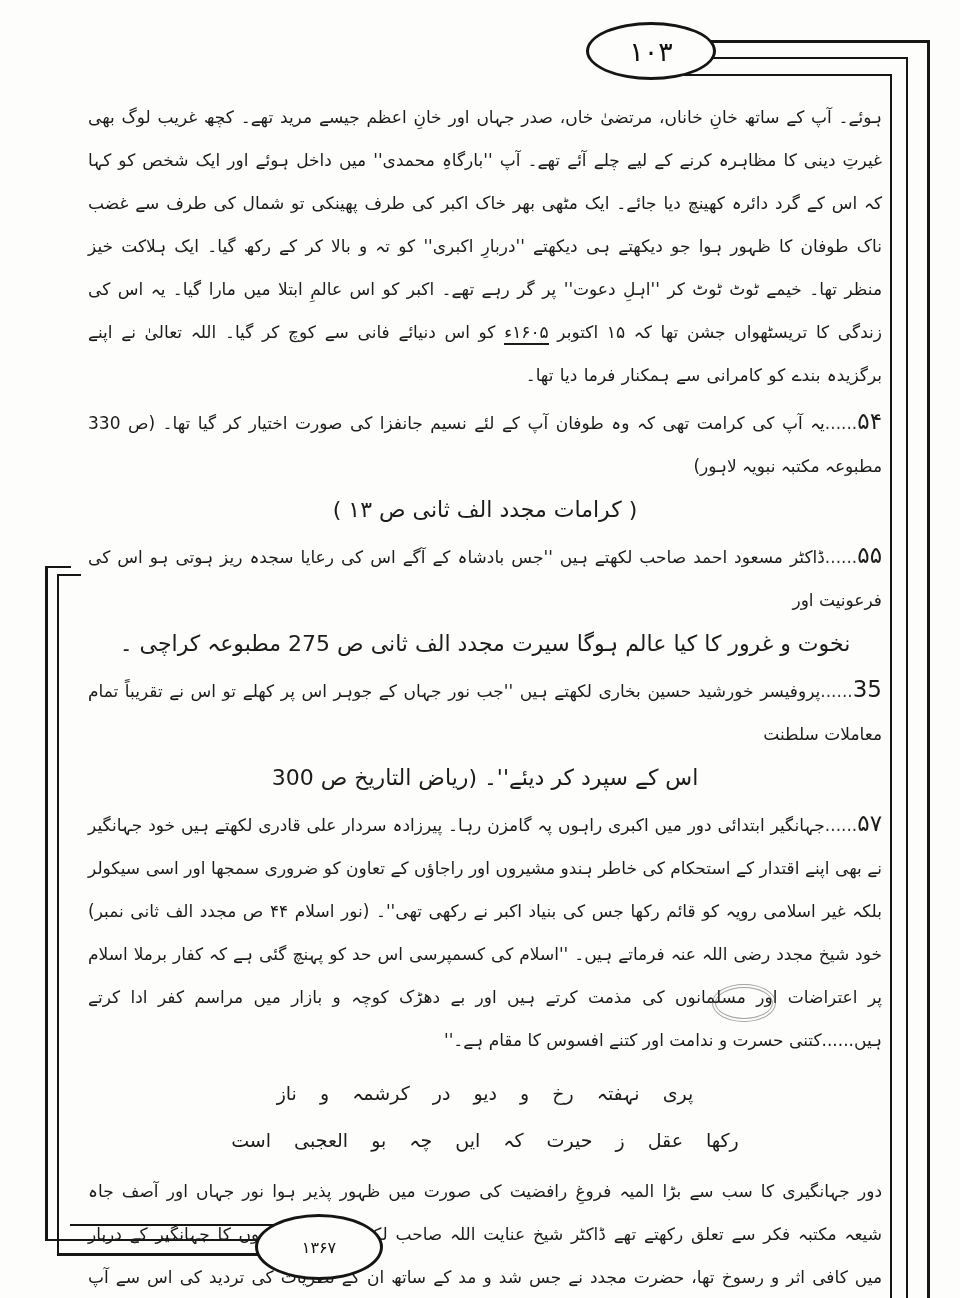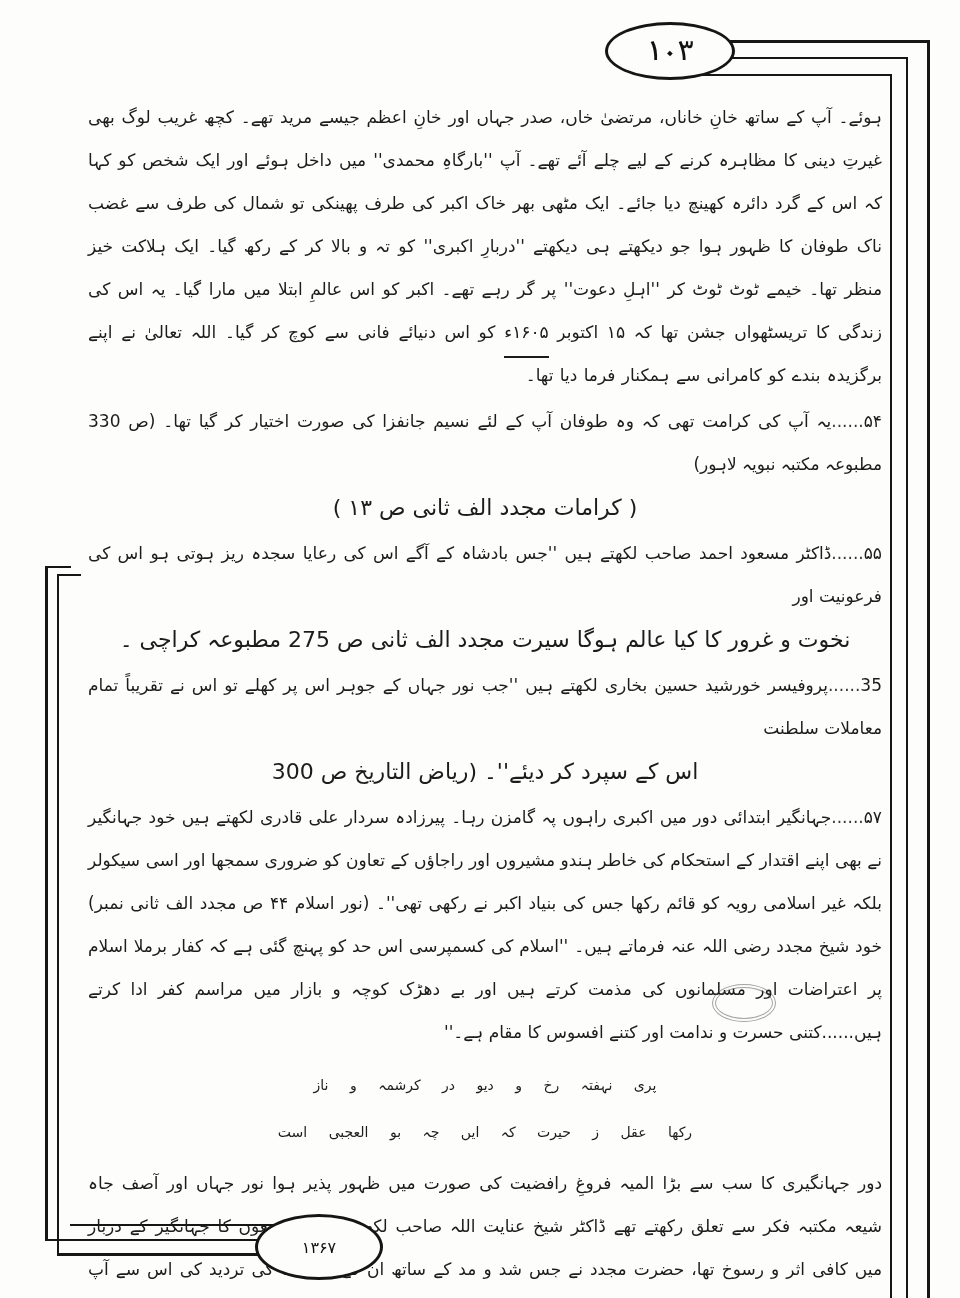--- a/index.html
+++ b/index.html
@@ -17,28 +17,28 @@
     z-index:3;
   }
   .oval .num{font-size:27px;letter-spacing:3px;color:#111;direction:rtl;}
   .oval.bottom .num{font-size:16px;letter-spacing:2px;}
   
   .content{
     position:absolute;top:96px;right:78px;left:88px;
     direction:rtl;text-align:justify;z-index:2;
   }
   .para{margin:0;font-size:17px;line-height:43px;word-spacing:1px;}
-  .underline{border-bottom:2px solid #1c1c1c;padding-bottom:14px;}
+  .underline{border-bottom:2px solid #1c1c1c;padding-bottom:1px;}
   .footnote{margin-top:3px;}
   .fn-body{margin:0;font-size:17px;line-height:43px;}
-  .fn-num{font-size:17px;}
+  .fn-num{font-size:23px;}
   .fn-leader{letter-spacing:1px;opacity:.9;}
   .fn-center{margin:0;text-align:center;font-size:22px;line-height:43px;}
   .couplet{margin:8px 0 6px 0;text-align:center;}
-  .verse{margin:0;font-size:14px;line-height:47px;word-spacing:17px;white-space:nowrap;}
+  .verse{margin:0;font-size:19px;line-height:47px;word-spacing:17px;white-space:nowrap;}
   
   .smudge{
     position:absolute;left:712px;top:984px;width:56px;height:30px;
     border:4px double #4a4a4a;border-radius:50%;opacity:.5;z-index:4;
     pointer-events:none;
   }
 </style>
 </head>
 <body>
 
@@ -52,21 +52,21 @@
   <div class="bl" style="top:74px;left:890px;width:2px;height:1224px;"></div>
 
   <div class="bl" style="top:566px;left:45px;width:26px;height:2px;"></div>
   <div class="bl" style="top:574px;left:57px;width:24px;height:2px;"></div>
   <div class="bl" style="top:566px;left:45px;width:3px;height:675px;"></div>
   <div class="bl" style="top:574px;left:57px;width:2px;height:681px;"></div>
   <div class="bl" style="top:1224px;left:70px;width:240px;height:2px;"></div>
   <div class="bl" style="top:1239px;left:45px;width:262px;height:2px;"></div>
   <div class="bl" style="top:1253px;left:57px;width:252px;height:3px;"></div>
 
-  <div class="oval" style="left:605px;top:22px;width:124px;height:52px;font-family:Liberation Serif, serif;">
+  <div class="oval" style="left:586px;top:22px;width:124px;height:52px;">
     <span class="num">۱۰۳</span>
   </div>
   <div class="oval bottom" style="left:255px;top:1214px;width:122px;height:60px;">
     <span class="num">۱۳۶۷</span>
   </div>
 
   <div class="content">
 
     <p class="para"><span>ہوئے۔ آپ کے ساتھ خانِ خاناں، مرتضیٰ خاں، صدر جہاں اور خانِ اعظم جیسے مرید تھے۔ کچھ غریب لوگ بھی غیرتِ دینی کا مظاہرہ کرنے کے لیے چلے آئے تھے۔ آپ ''بارگاہِ محمدی'' میں داخل ہوئے اور ایک شخص کو کہا کہ اس کے گرد دائرہ کھینچ دیا جائے۔ ایک مٹھی بھر خاک اکبر کی طرف پھینکی تو شمال کی طرف سے غضب ناک طوفان کا ظہور ہوا جو دیکھتے ہی دیکھتے ''دربارِ اکبری'' کو تہ و بالا کر کے رکھ گیا۔ ایک ہلاکت خیز منظر تھا۔ خیمے ٹوٹ ٹوٹ کر ''اہلِ دعوت'' پر گر رہے تھے۔ اکبر کو اس عالمِ ابتلا میں مارا گیا۔ یہ اس کی زندگی کا تریسٹھواں جشن تھا کہ ۱۵ اکتوبر </span><span class="underline">۱۶۰۵ء</span><span> کو اس دنیائے فانی سے کوچ کر گیا۔ اللہ تعالیٰ نے اپنے برگزیدہ بندے کو کامرانی سے ہمکنار فرما دیا تھا۔</span></p>
 

